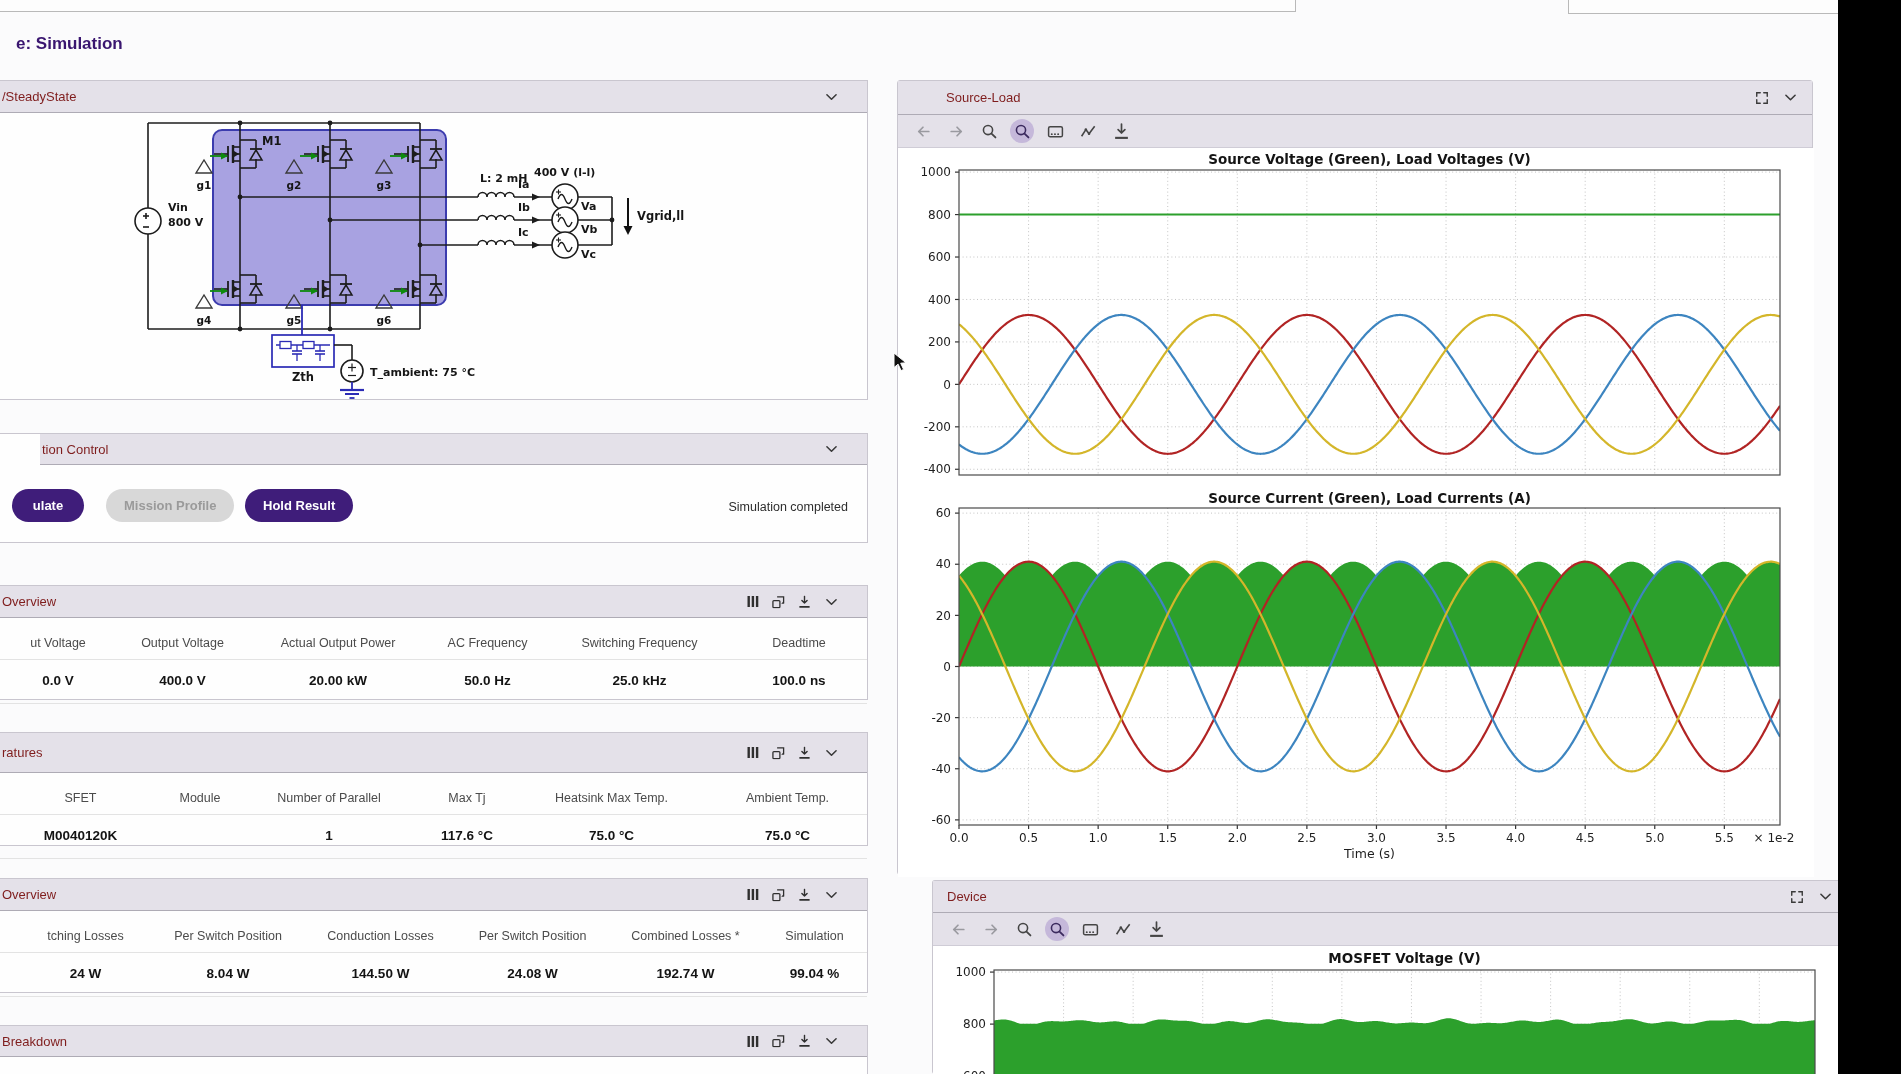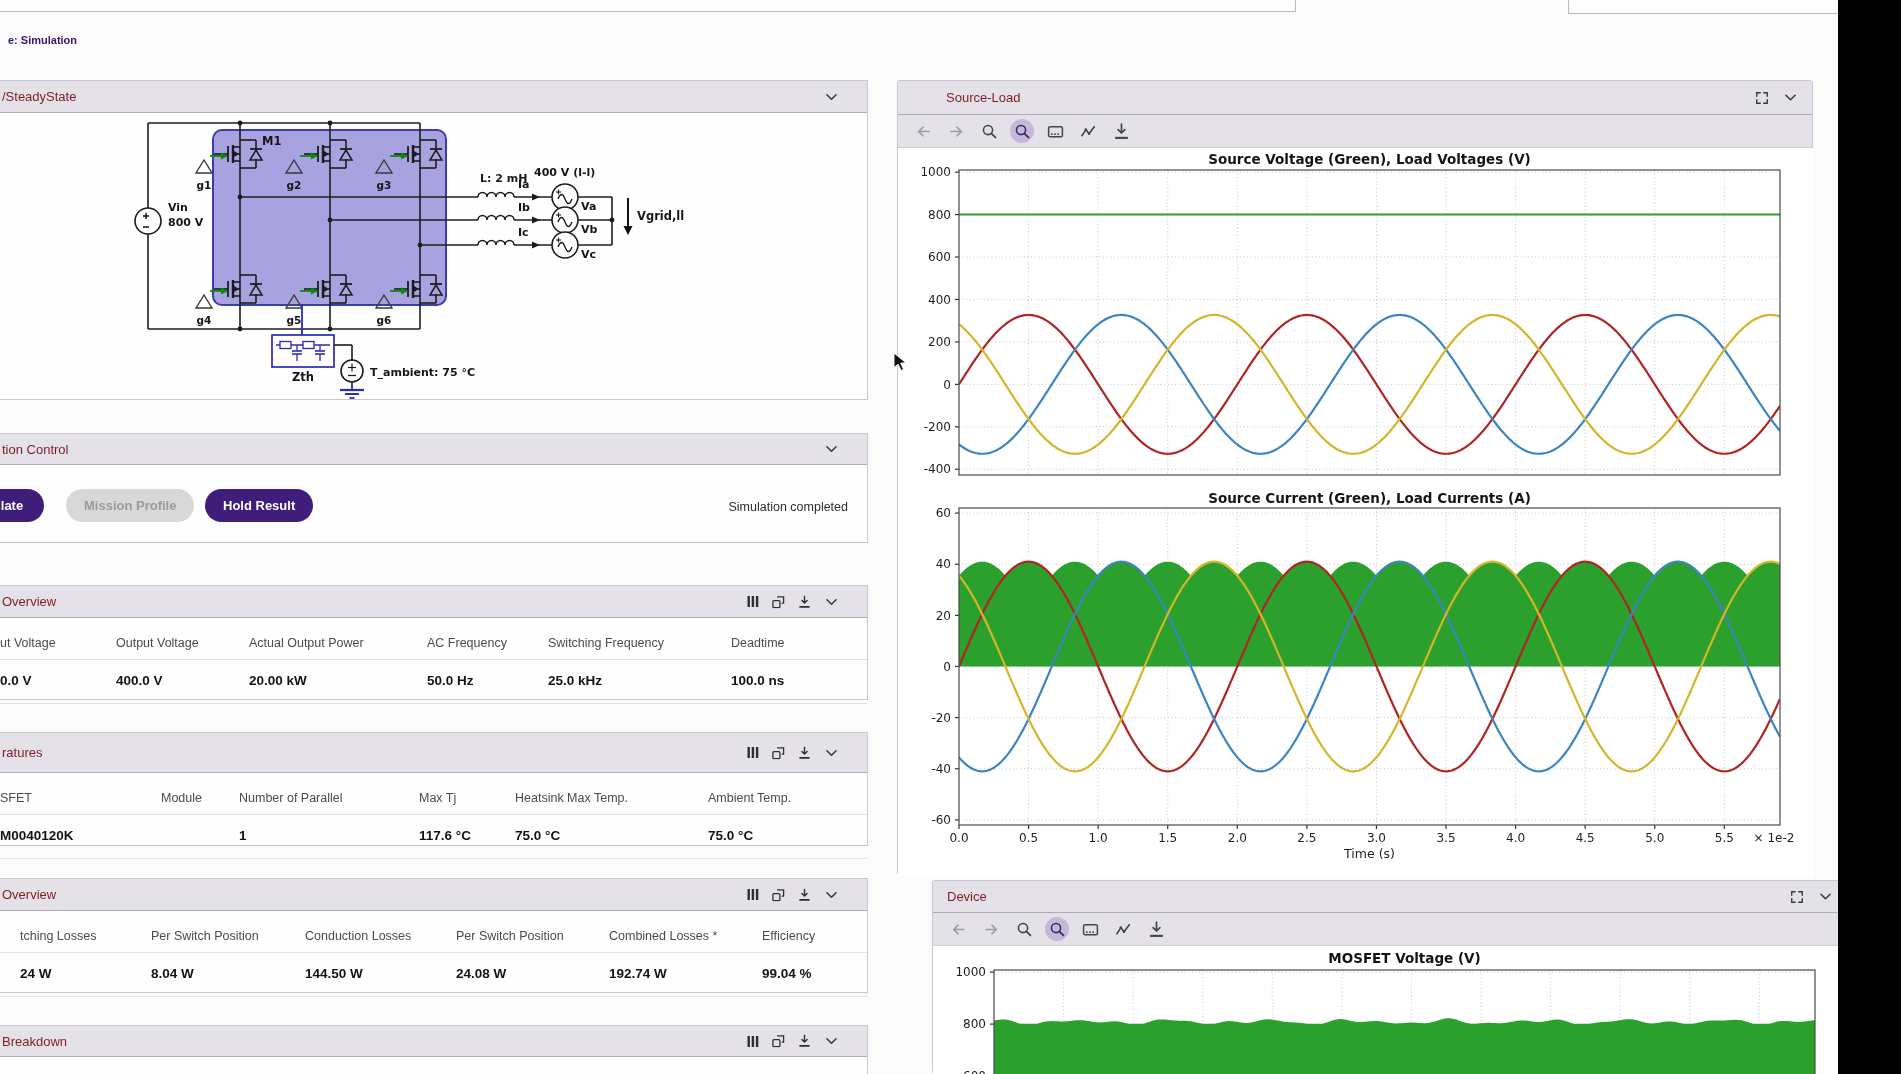--- a/index.html
+++ b/index.html
@@ -1,40 +1,40 @@
 <!DOCTYPE html>
 <html><head>
 <meta charset="utf-8">
 <style>
   html,body{margin:0;padding:0;}
   body{font-family:"Liberation Sans","DejaVu Sans",sans-serif;background:#ffffff;}
   .screen{position:relative;width:1901px;height:1074px;overflow:hidden;background:#fbfbfc;}
   .win-edge{position:absolute;background:#fdfdfd;border:1px solid #b9b9b9;}
-  .page-title{position:absolute;left:8px;top:34px;font-size:11px;font-weight:bold;color:#3a1670;}
+  .page-title{position:absolute;left:16px;top:34px;font-size:17px;font-weight:bold;color:#3a1670;}
   
   .lpanel,.rpanel{position:absolute;background:#fefefe;border:1px solid #c9c6cf;border-left:none;box-sizing:border-box;}
   .rpanel{border-left:1px solid #c9c6cf;border-radius:3px;}
   .panel-header{background:#e4e1e9;border-bottom:1px solid #aeabB5;display:flex;align-items:center;box-sizing:border-box;position:relative;}
   .panel-header .title{font-size:13px;color:#7f1d1d;margin-left:2px;white-space:nowrap;}
   .rpanel .panel-header .title{margin-left:14px;}
   .lp-chevron{position:absolute;right:28px;top:50%;transform:translateY(-50%);cursor:pointer;line-height:0;}
   .hicons{position:absolute;right:14px;top:50%;transform:translateY(-50%);display:flex;gap:14px;align-items:center;line-height:0;}
   .tbl-icons{position:absolute;right:28px;top:50%;transform:translateY(-50%);display:flex;gap:13px;align-items:center;line-height:0;}
   .tbl-icons span{cursor:pointer;line-height:0;}
   
   .rpanel-toolbar{background:#e4e1e9;height:32px;display:flex;align-items:center;gap:9px;padding-left:13px;border-bottom:1px solid #cfccd6;}
   .tool{width:24px;height:24px;display:flex;align-items:center;justify-content:center;cursor:pointer;line-height:0;}
   .tool.active{background:#c5b8da;border-radius:50%;}
   
   .btn{height:33px;border:none;border-radius:17px;font-size:13px;font-weight:600;padding:0 18px;font-family:inherit;cursor:pointer;}
   .btn.primary{background:#3f1d7a;color:#fff;}
   .btn.disabled{background:#d8d8d8;color:#9a9a9a;cursor:default;}
   .status-text{position:absolute;right:19px;top:50%;transform:translateY(-50%);font-size:12.5px;color:#2e2e2e;}
   
-  .tbl{padding-top:12px;}
+  .tbl{padding-top:12px;text-align:center;}
   .tbl-row{display:grid;align-items:center;}
   .tbl-row.head{height:26px;}
   .tbl-row.vals{height:40px;}
   .tbl-cell{font-size:12.5px;color:#4b4b4b;white-space:nowrap;overflow:hidden;}
   .tbl-row.vals .tbl-cell{font-size:13.5px;font-weight:bold;color:#141414;}
   .tbl-hr{border:none;border-top:1px solid #e3e3e3;margin:3px 0 0 0;}
   .grid-overview{grid-template-columns:116px 133px 178px 121px 183px 1fr;}
   .grid-temperatures{grid-template-columns:161px 78px 180px 96px 193px 1fr;}
   .grid-losses{grid-template-columns:131px 154px 151px 153px 153px 1fr;padding-left:20px;}
   svg.chart{display:block;}
@@ -244,21 +244,21 @@
         <line x1="352" y1="364.5" x2="352" y2="372.5" stroke="#1c1c1c" stroke-width="1.2"></line>
         <line x1="348" y1="376.5" x2="356" y2="376.5" stroke="#1c1c1c" stroke-width="1.2"></line>
         <line x1="352" y1="383" x2="352" y2="391" stroke="#2b2bb5" stroke-width="1.8"></line>
         <line x1="340" y1="391" x2="364" y2="391" stroke="#2b2bb5" stroke-width="2.2"></line>
         <line x1="345" y1="395" x2="359" y2="395" stroke="#2b2bb5" stroke-width="2"></line>
         <line x1="349.5" y1="399" x2="354.5" y2="399" stroke="#2b2bb5" stroke-width="1.8"></line>
         <text x="370" y="377" fill="#161616" font-size="11" font-weight="600" text-anchor="start" font-family="&quot;DejaVu Sans&quot;,sans-serif">T_ambient: 75 °C</text>
       </svg>
   </div>
 
-  <div class="lpanel" style="left:0;top:433px;width:868px;height:110px;">
+  <div class="lpanel" style="left:0;top:433px;width:868px;height:110px;padding-left:40px;">
     <div class="panel-header" style="height:31px;">
       <span class="title">tion Control</span>
       <span class="lp-chevron"><svg width="15" height="11" viewBox="0 0 16 12">
             <path d="M3 3.5 8 8.5 13 3.5" stroke="#3a3a3a" stroke-width="1.7" fill="none" stroke-linecap="round" stroke-linejoin="round"></path>
           </svg></span>
     </div>
     <div style="position:relative;height:77px;">
       <button class="btn primary" style="position:absolute;left:-28px;top:24px;width:72px;">ulate</button>
       <button class="btn disabled" style="position:absolute;left:66px;top:24px;">Mission Profile</button>
       <button class="btn primary" style="position:absolute;left:205px;top:24px;">Hold Result</button>
@@ -373,21 +373,21 @@
             </svg></span>
         </span>
     </div>
     <div class="tbl">
         <div class="tbl-row head grid-losses">
           <div class="tbl-cell">tching Losses</div>
           <div class="tbl-cell">Per Switch Position</div>
           <div class="tbl-cell">Conduction Losses</div>
           <div class="tbl-cell">Per Switch Position</div>
           <div class="tbl-cell">Combined Losses *</div>
-          <div class="tbl-cell">Efficiency</div>
+          <div class="tbl-cell">Simulation</div>
         </div>
         <hr class="tbl-hr">
         <div class="tbl-row vals grid-losses">
           <div class="tbl-cell">24 W</div>
           <div class="tbl-cell">8.04 W</div>
           <div class="tbl-cell">144.50 W</div>
           <div class="tbl-cell">24.08 W</div>
           <div class="tbl-cell">192.74 W</div>
           <div class="tbl-cell">99.04 %</div>
         </div>

